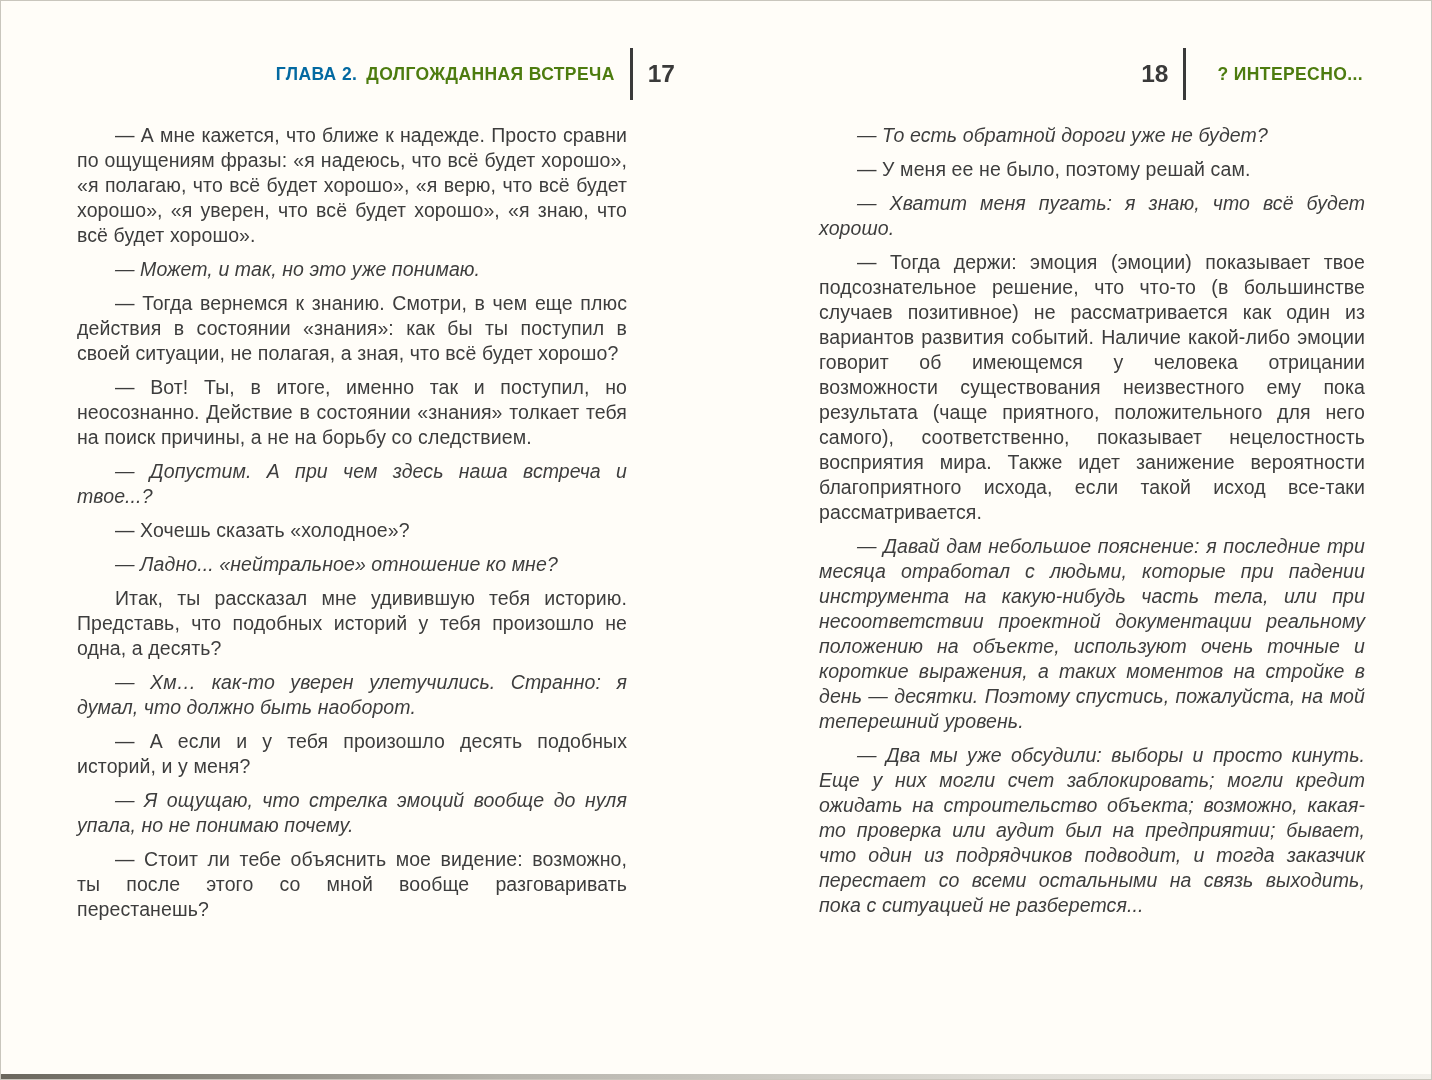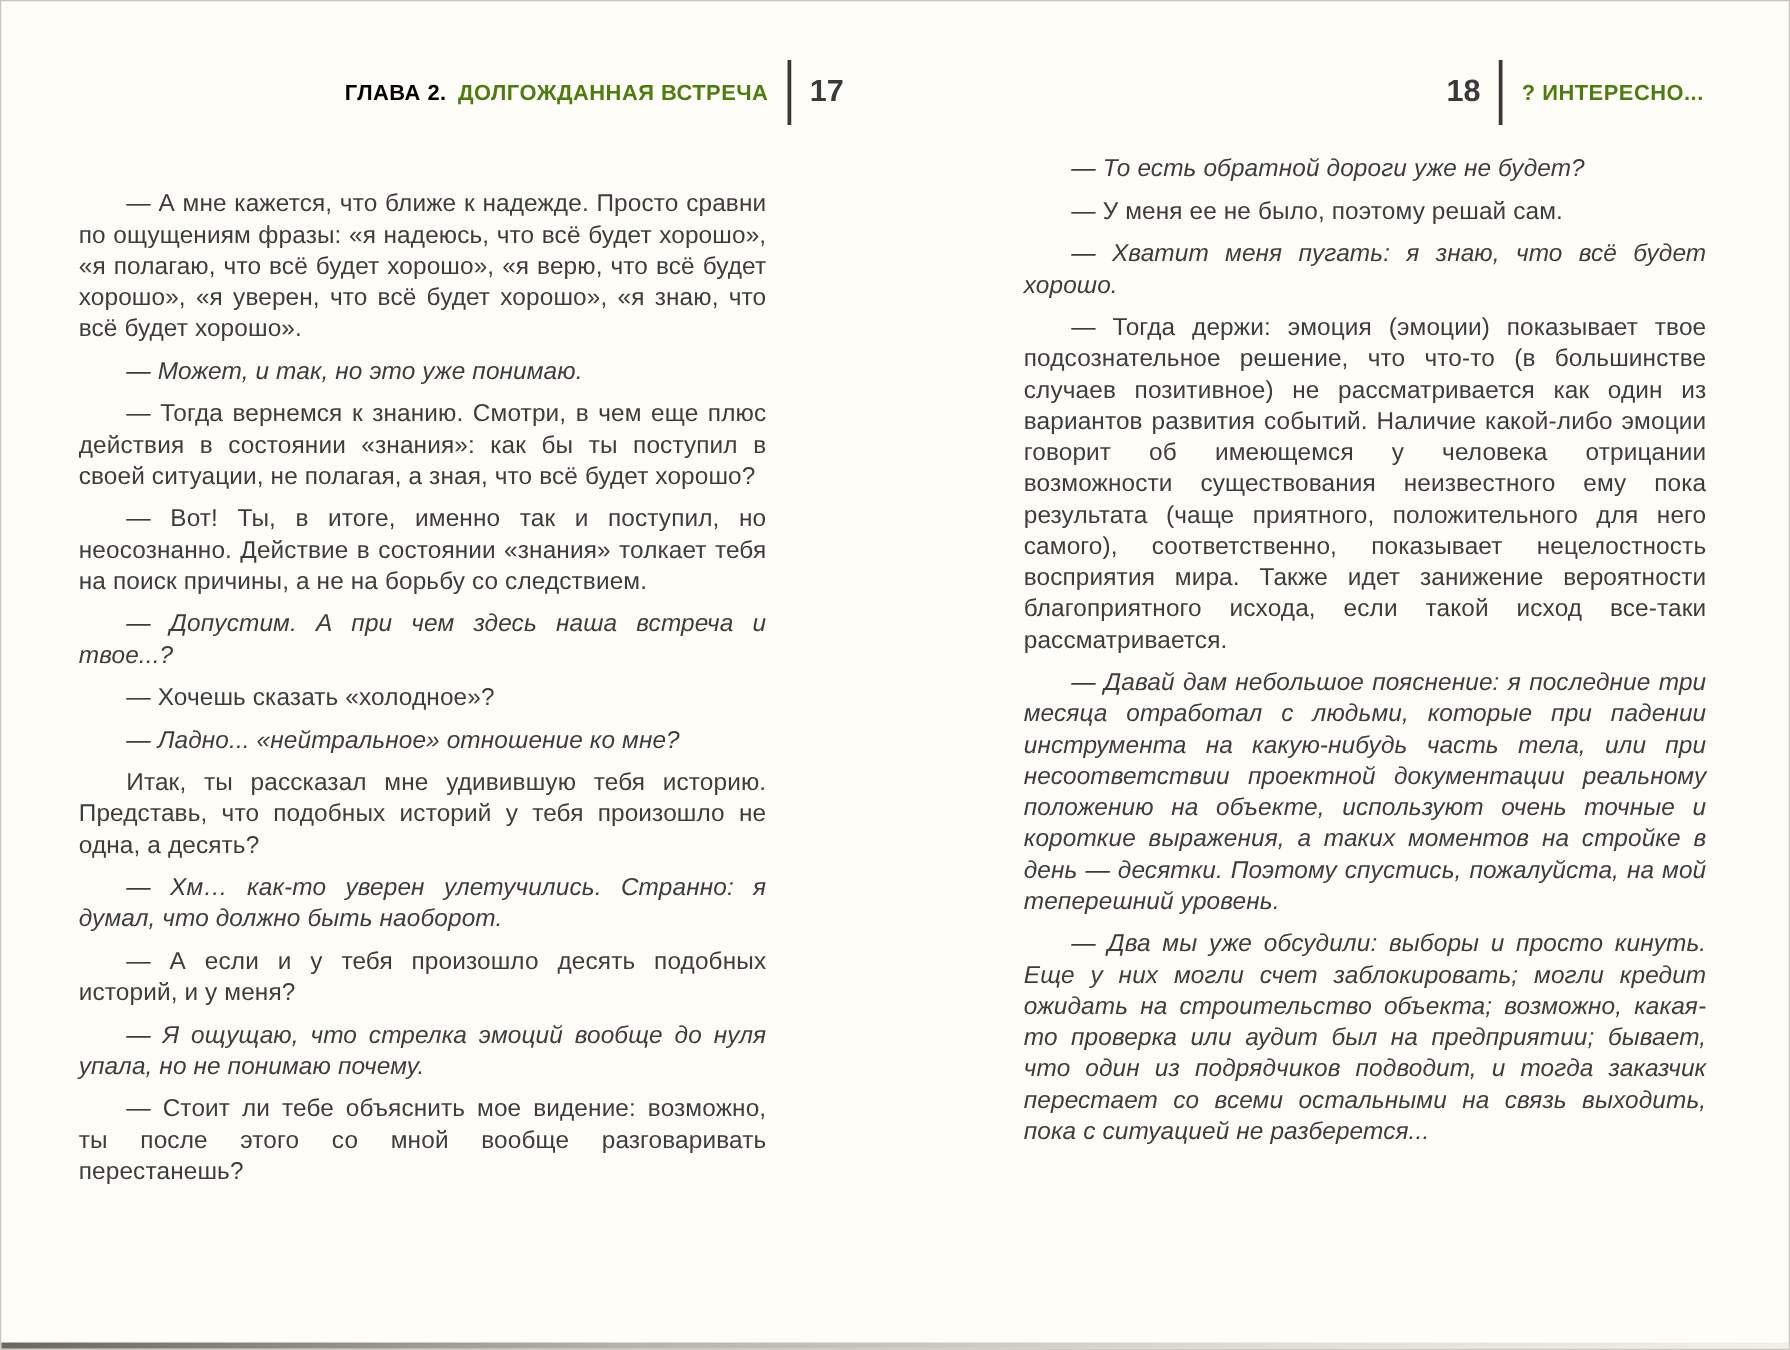--- a/index.html
+++ b/index.html
@@ -46,51 +46,51 @@
   }
   .page-header.right {
     left: 762px;
     width: 600px;
     justify-content: flex-end;
   }
   .chapter-label {
     font-weight: 700;
     font-size: 17.5px;
     letter-spacing: 0.4px;
-    color: #000000;
+    color: #0369a1;
     white-space: nowrap;
   }
   .chapter-title, .running-title {
     font-weight: 600;
     font-size: 17.5px;
     letter-spacing: 0.4px;
     color: #4d7c0f;
     margin-left: 9px;
     white-space: nowrap;
   }
-  .running-title { margin-left: 0; }
+  .running-title { margin-left: 16px; }
   .header-rule {
     width: 3px;
     height: 52px;
     background: #3a3a3a;
     margin: 0 15px;
     flex: 0 0 auto;
   }
   .page-number {
     font-weight: 600;
     font-size: 24.5px;
     color: #3a3a3a;
     white-space: nowrap;
   }
   
   .page-body {
     position: absolute;
     top: 122px;
   }
-  .page-body.left  { left: 62px;  width: 550px; margin-top: 28px; }
+  .page-body.left  { left: 76px;  width: 550px; }
   .page-body.right { left: 818px; width: 546px; }
   .page-body p.para {
     margin: 0 0 9px 0;
     font-size: 19.5px;
     line-height: 25px;
     text-align: justify;
     text-indent: 38px;
     color: #3d3d3d;
     letter-spacing: 0.1px;
   }

